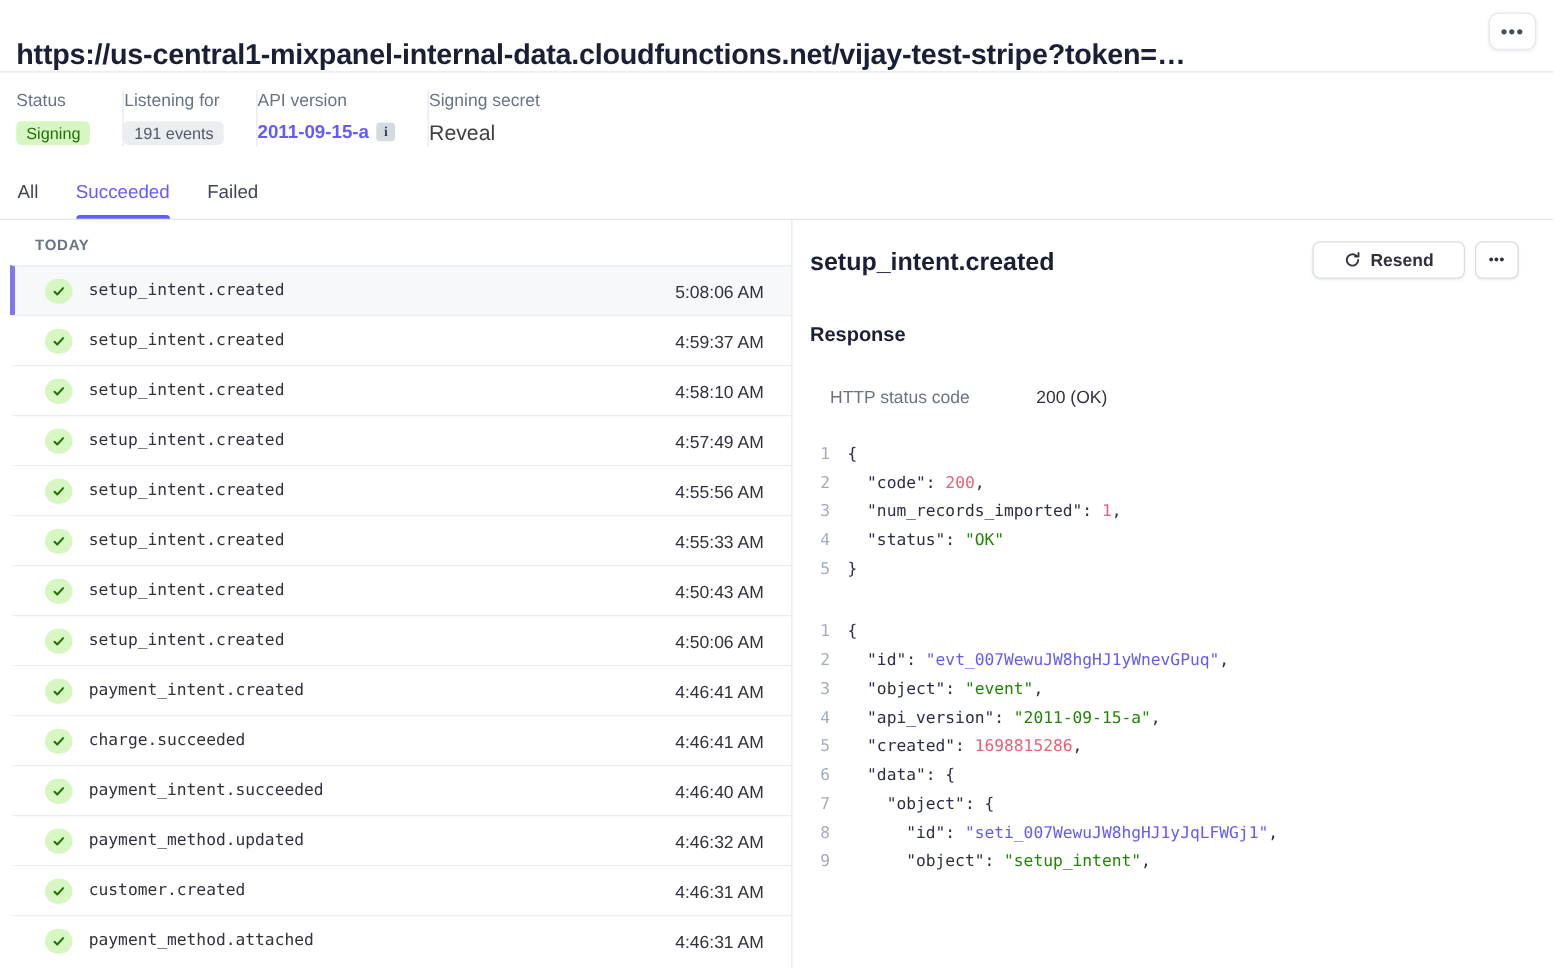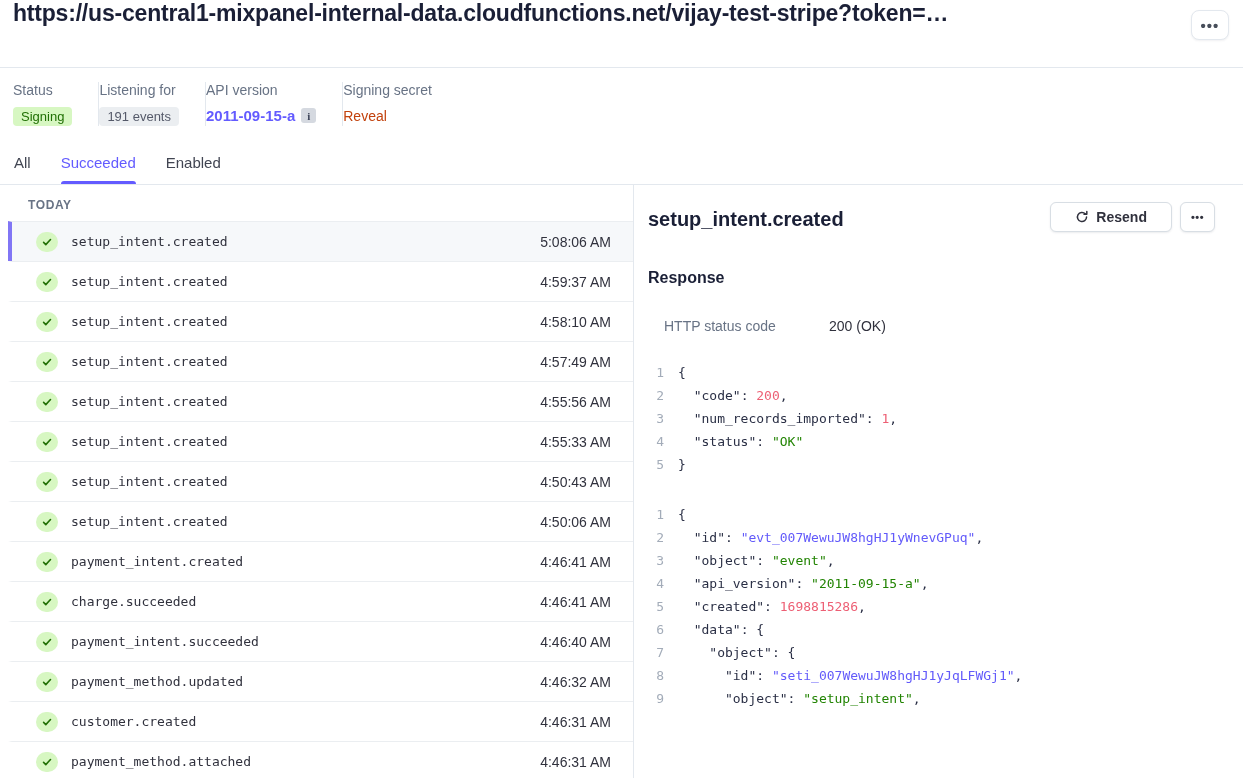--- a/index.html
+++ b/index.html
@@ -1,38 +1,38 @@
 <!DOCTYPE html>
 <html><head>
 <meta charset="utf-8">
 <style>
   * { margin: 0; padding: 0; box-sizing: border-box; }
   html, body { width: 1243px; height: 778px; overflow: hidden; background: #fff;
     font-family: "Liberation Sans", sans-serif; color: #30313d; }
 
   
-  .page-header { position: relative; height: 68px; border-bottom: 1px solid #e3e8ee;
-    display: flex; align-items: flex-start; padding: 0 16px 0 13px; }
+  .page-header { position: relative; height: 58px; border-bottom: 1px solid #e3e8ee;
+    display: flex; align-items: flex-end; padding: 0 16px 0 13px; }
   .page-title { font-size: 23px; font-weight: 700; color: #1a1f36; letter-spacing: -0.2px;
     white-space: nowrap; overflow: hidden; max-width: 1150px; }
   .icon-btn { display: inline-flex; align-items: center; justify-content: center;
     background: #fff; border: 1px solid #e3e8ee; border-radius: 8px;
     box-shadow: 0 1px 2px rgba(60,66,87,.08); cursor: pointer; color: #474e5a; }
   .header-more { position: absolute; right: 14px; top: 10px; width: 38px; height: 30px;
     font-size: 15px; font-weight: 700; letter-spacing: 1px; }
 
   
   .status-bar { display: flex; padding: 14px 12px 16px 13px; }
   .status-item { padding-right: 26px; }
   .status-item + .status-item { border-left: 1px solid #e3e8ee; }
   .status-label { font-size: 14px; color: #687385; margin-bottom: 9px; }
   .badge { display: inline-block; font-size: 13px; padding: 2px 8px; border-radius: 4px; }
   .badge.green { background: #d7f7c2; color: #217005; }
   .badge.gray { background: #ebeef1; color: #545969; }
-  .link { color: #c2410c; font-size: 14px; cursor: pointer; }
+  .link { color: #404040; font-size: 17px; cursor: pointer; }
   .api-version-row { display: flex; align-items: center; gap: 6px; }
   .api-version { color: #635bff; font-size: 15px; font-weight: 600; }
   .info-icon { display: inline-flex; align-items: center; justify-content: center;
     width: 15px; height: 15px; border-radius: 3px; background: #d5d9e0; color: #3c4257;
     font-size: 11px; font-weight: 700; font-family: "Liberation Serif", serif; }
 
   
   .tabs { display: flex; gap: 30px; padding: 12px 14px 0 14px; border-bottom: 1px solid #e3e8ee; }
   .tab { position: relative; font-size: 15px; color: #414552; padding-bottom: 13px; cursor: pointer; }
   .tab.active { color: #635bff; font-weight: 500; }
@@ -106,21 +106,21 @@
   </div>
   <div class="status-item">
     <div class="status-label">Signing secret</div>
     <span class="link">Reveal</span>
   </div>
 </div>
 
 <div class="tabs">
     <div class="tab">All</div>
     <div class="tab active">Succeeded</div>
-    <div class="tab">Enabled</div>
+    <div class="tab">Failed</div>
   </div>
 
 <div class="main">
 
   <div class="event-list">
     <div class="group-header">TODAY</div>
     <div class="rows">
         <div class="event-row selected">
       <span class="check-pill">
         <svg width="12" height="12" viewBox="0 0 12 12">

